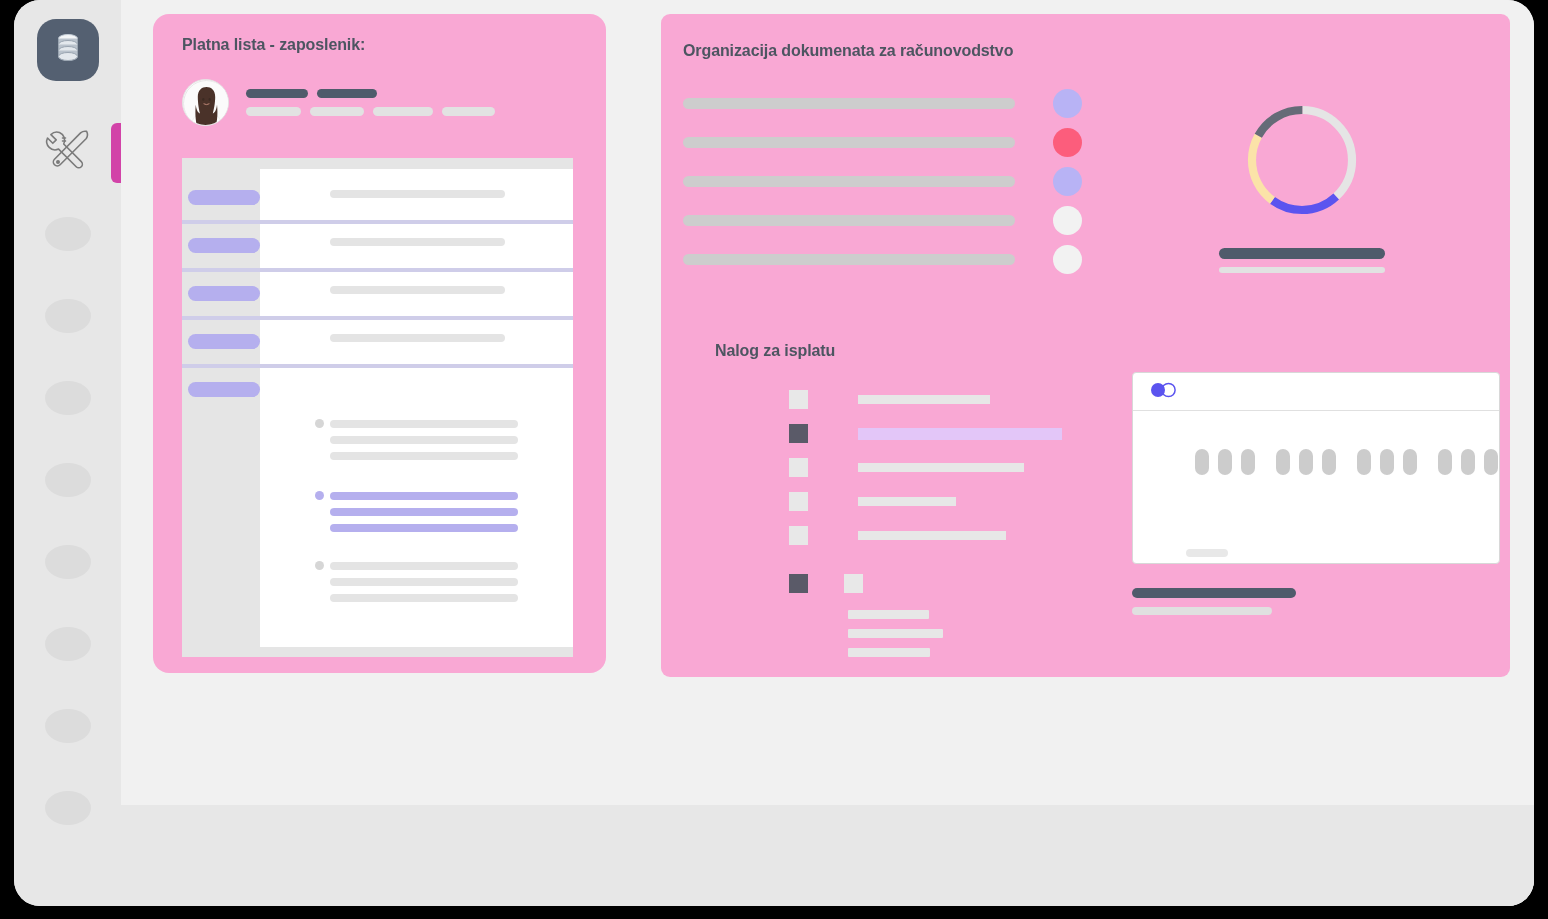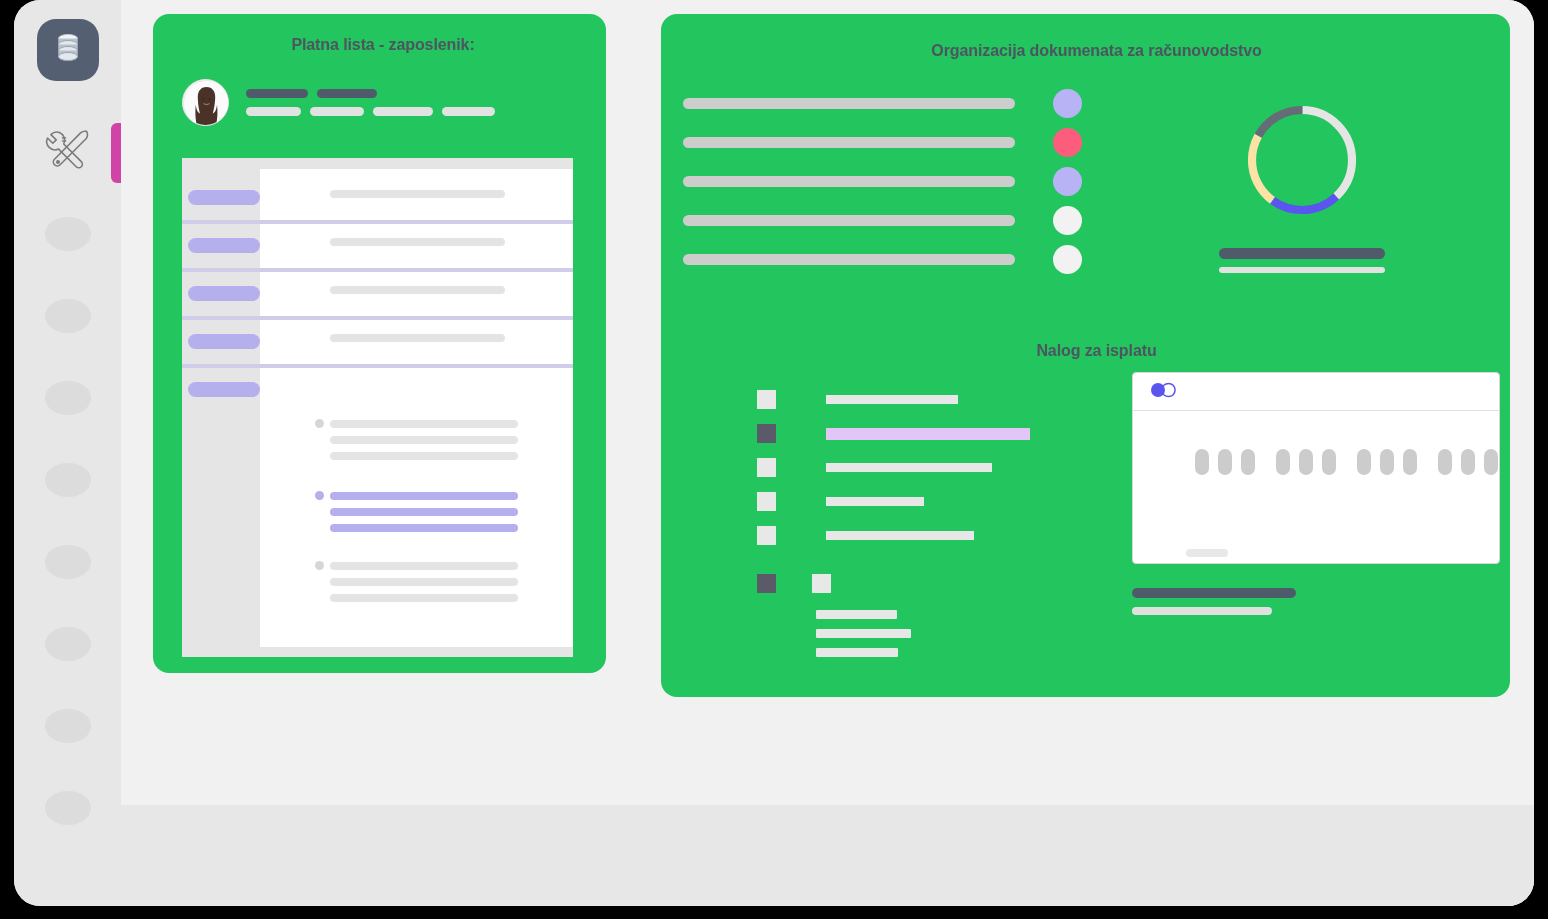--- a/index.html
+++ b/index.html
@@ -89,34 +89,34 @@
     overflow: hidden;
   }
   .footer-strip {
     height: 101px;
     background: #e7e7e7;
     flex: 0 0 101px;
   }
 
   
   .card {
-    background: #22c55e;
+    background: #f9a8d4;
     border-radius: 16px;
-    text-align: center;
   }
   .card-left {
     width: 453px;
     flex: 0 0 453px;
     padding: 22px 22px 16px 29px;
     min-height: 640px;
   }
   .card-right {
     flex: 1 1 auto;
-    padding: 28px 0 40px 22px;
+    padding: 28px 0 20px 22px;
     min-height: 640px;
+    border-radius: 9px;
   }
   .card-title {
     font-size: 16px;
     font-weight: bold;
     color: #4d5561;
     letter-spacing: -0.1px;
   }
 
   
   .profile-row {
@@ -201,21 +201,21 @@
     display: flex; flex-direction: column; align-items: center;
   }
   .donut { width: 132px; height: 132px; }
   .donut-cap { margin-top: 22px; display: flex; flex-direction: column; gap: 8px; align-items: center; }
   .donut-cap .bar1 { width: 166px; height: 11px; border-radius: 6px; background: #4f5b6b; }
   .donut-cap .bar2 { width: 166px; height: 6px; border-radius: 3px; background: #e2e2e2; }
 
   .right-top { position: relative; }
 
   
-  .nalog { margin-top: 68px; position: relative; }
+  .nalog { margin-top: 68px; position: relative; margin-left: 32px; }
   .nalog-rows { margin-top: 30px; margin-left: 74px; display: flex; flex-direction: column; gap: 15px; }
   .nalog-row { display: flex; align-items: center; gap: 50px; }
   .sq { width: 19px; height: 19px; background: #e8e8e8; flex: 0 0 19px; }
   .sq.dark { background: #5a5a68; }
   .nr-bar { height: 9px; background: #e7e7e7; }
   .nr-bar.hl { background: #e3c6f8; height: 12px; }
   .nalog-sub { margin-top: 29px; margin-left: 74px; }
   .nalog-sub-top { display: flex; align-items: center; gap: 36px; }
   .nalog-sub-lines { margin-top: 17px; margin-left: 59px; display: flex; flex-direction: column; gap: 10px; }
   .nalog-sub-lines .nr-bar { border-radius: 1px; }

